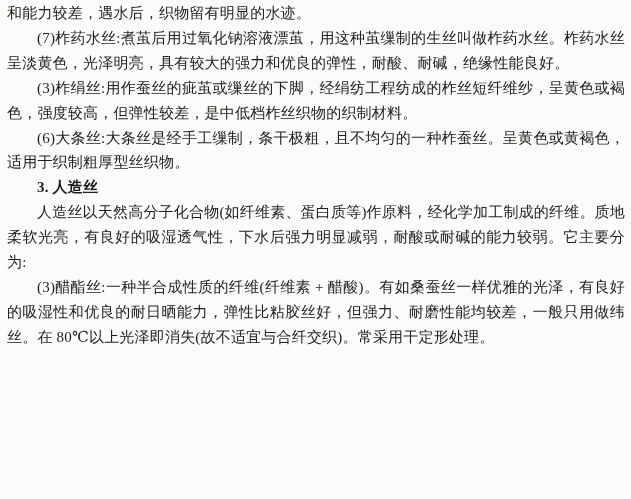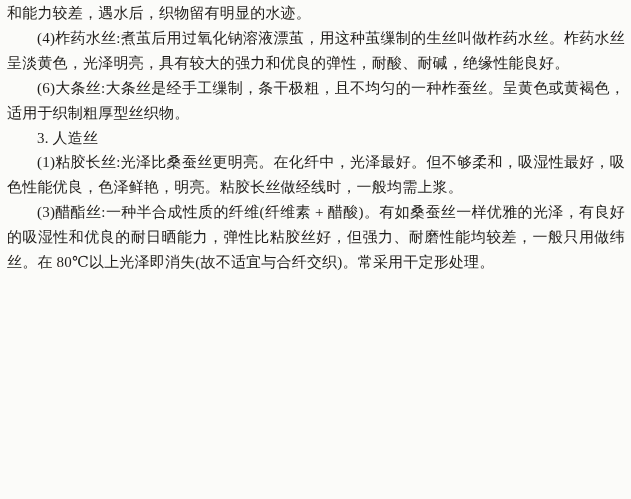--- a/index.html
+++ b/index.html
@@ -26,26 +26,27 @@
   }
   .page p {
     margin: 0;
     padding: 0;
     text-indent: 2em;
   }
   .page p.cont {
     text-indent: 0;
   }
   .page p.heading {
-    font-weight: normal;
+    font-weight: bold;
   }
 </style>
 </head>
 <body>
 
 <div class="page">
   <p class="cont">和能力较差，遇水后，织物留有明显的水迹。</p>
-  <p>(4)柞药水丝:煮茧后用过氧化钠溶液漂茧，用这种茧缫制的生丝叫做柞药水丝。柞药水丝呈淡黄色，光泽明亮，具有较大的强力和优良的弹性，耐酸、耐碱，绝缘性能良好。</p>
+  <p>(7)柞药水丝:煮茧后用过氧化钠溶液漂茧，用这种茧缫制的生丝叫做柞药水丝。柞药水丝呈淡黄色，光泽明亮，具有较大的强力和优良的弹性，耐酸、耐碱，绝缘性能良好。</p>
+  <p>(3)柞绢丝:用作蚕丝的疵茧或缫丝的下脚，经绢纺工程纺成的柞丝短纤维纱，呈黄色或褐色，强度较高，但弹性较差，是中低档柞丝织物的织制材料。</p>
   <p>(6)大条丝:大条丝是经手工缫制，条干极粗，且不均匀的一种柞蚕丝。呈黄色或黄褐色，适用于织制粗厚型丝织物。</p>
   <p class="heading">3. 人造丝</p>
-  <p>(1)粘胶长丝:光泽比桑蚕丝更明亮。在化纤中，光泽最好。但不够柔和，吸湿性最好，吸色性能优良，色泽鲜艳，明亮。粘胶长丝做经线时，一般均需上浆。</p>
+  <p>人造丝以天然高分子化合物(如纤维素、蛋白质等)作原料，经化学加工制成的纤维。质地柔软光亮，有良好的吸湿透气性，下水后强力明显减弱，耐酸或耐碱的能力较弱。它主要分为:</p>
   <p>(3)醋酯丝:一种半合成性质的纤维(纤维素 + 醋酸)。有如桑蚕丝一样优雅的光泽，有良好的吸湿性和优良的耐日晒能力，弹性比粘胶丝好，但强力、耐磨性能均较差，一般只用做纬丝。在 80℃以上光泽即消失(故不适宜与合纤交织)。常采用干定形处理。</p>
 </div>
 
 </body></html>

